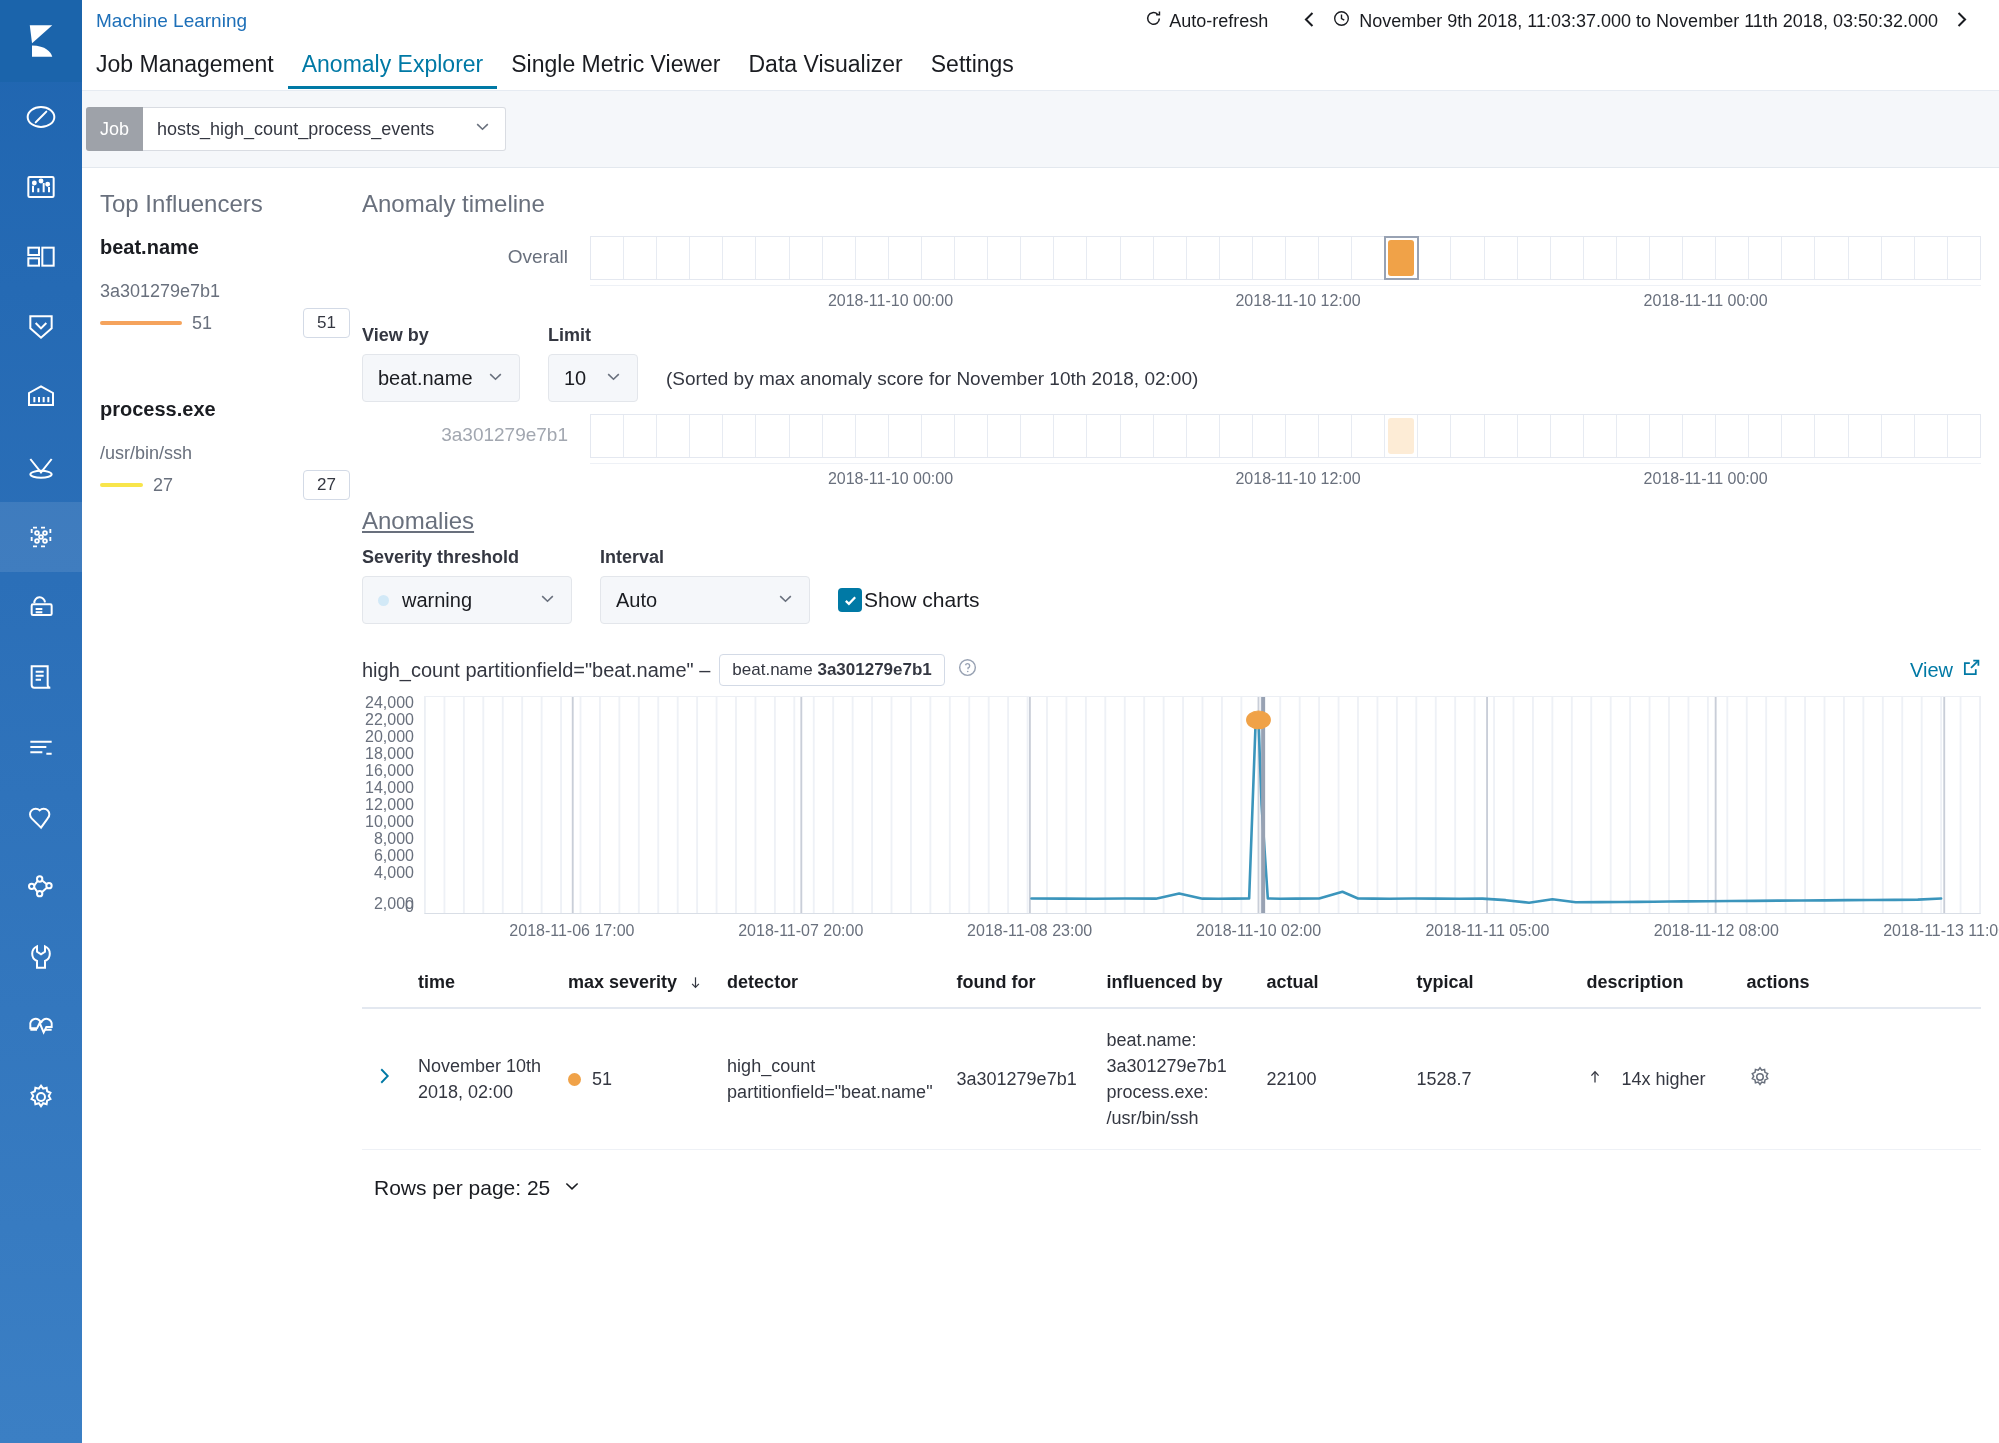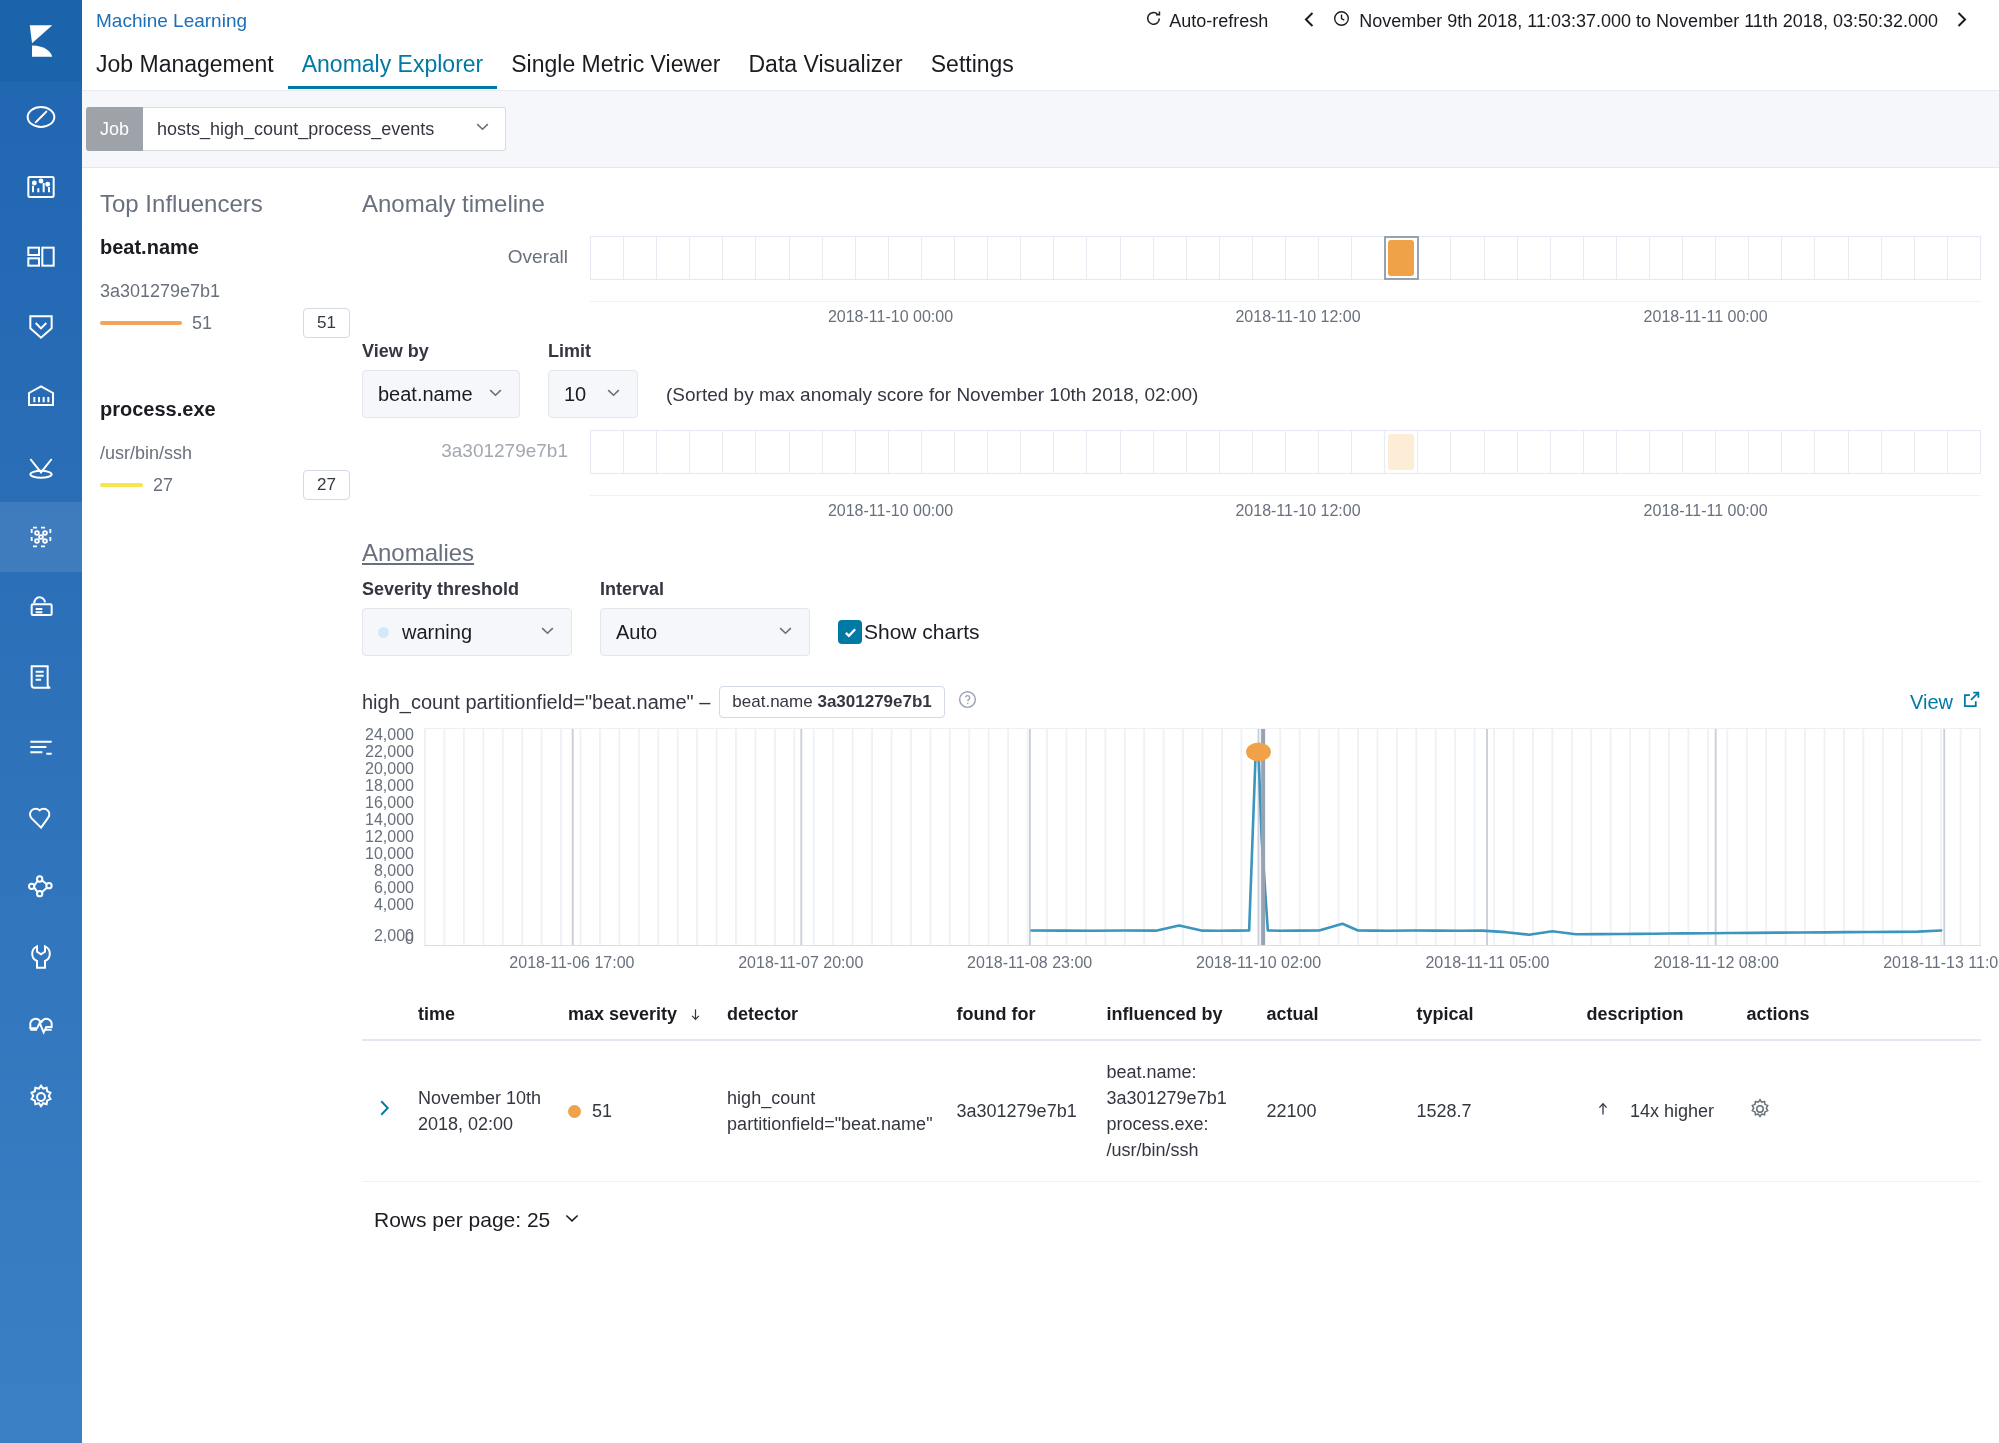--- a/index.html
+++ b/index.html
@@ -133,21 +133,21 @@
   .tl-label.dim { color: #a2a7b0; }
   .tl-strip { flex: 1 1 auto; min-width: 0; }
   .tl-cells { display: flex; height: 44px; border: 1px solid #e4e8f0; }
   .tl-cell { flex: 1 1 0; border-right: 1px solid #e7ebf2; position: relative; }
   .tl-cell:last-child { border-right: none; }
   .tl-cell .blob {
     position: absolute; left: 3px; right: 3px; top: 3px; bottom: 3px;
     border-radius: 3px;
   }
   .tl-cell.sel { outline: 2px solid #98a2b3; outline-offset: -1px; }
-  .tl-axis { position: relative; height: 30px; margin-top: 21px; border-top: 1px solid #eef1f6; }
+  .tl-axis { position: relative; height: 30px; margin-top: 5px; border-top: 1px solid #eef1f6; }
   .tl-tick {
     position: absolute; top: 6px;
     transform: translateX(-50%);
     font-size: 16px; color: #69707d; white-space: nowrap;
   }
 
   .ctrls { display: flex; align-items: flex-end; gap: 28px; margin-top: 10px; }
   .ctrl-label { font-size: 18px; color: #343741; font-weight: 700; margin-bottom: 8px; }
   .sel-box {
     height: 48px; background: #f5f7fa;
@@ -199,21 +199,21 @@
     text-align: left; font-size: 18px; font-weight: 700; color: #1a1c21;
     padding: 0 12px 14px 12px; border-bottom: 2px solid #e3e8f0; white-space: nowrap;
   }
   table.anoms td {
     font-size: 18px; color: #343741; padding: 18px 12px; vertical-align: middle;
     border-bottom: 1px solid #eef1f6;
   }
   .expander { color: #0079a5; cursor: pointer; font-size: 22px; }
   .cell-multi { line-height: 1.45; }
   .sev-cell { display: flex; align-items: center; gap: 11px; }
-  .desc-cell { display: flex; align-items: center; gap: 19px; justify-content: center; }
+  .desc-cell { display: flex; align-items: center; gap: 19px; }
   .gear-btn { cursor: pointer; color: #69707d; }
 
   .footer { padding: 26px 0 26px 12px; }
   .rpp { display: inline-flex; align-items: flex-start; gap: 13px; font-size: 21px; color: #1a1c21; cursor: pointer; }
 </style>
 </head>
 <body>
 
 <div id="app">
 

